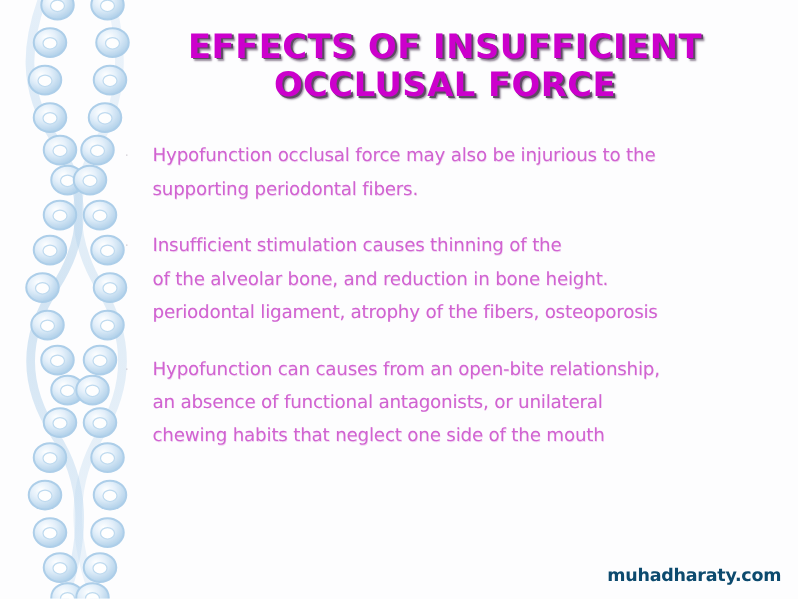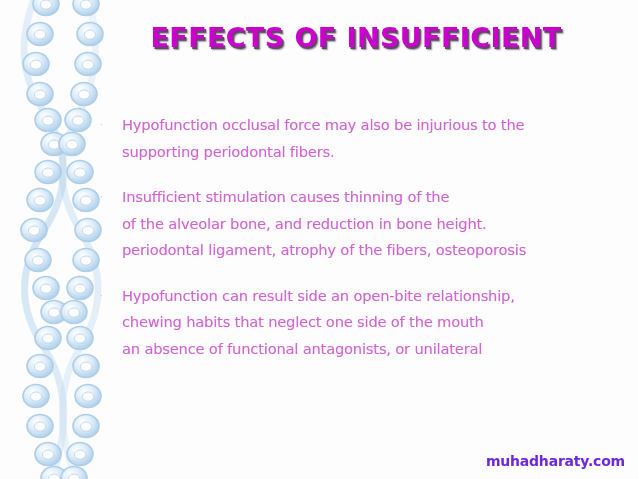--- a/index.html
+++ b/index.html
@@ -96,21 +96,21 @@
   .bullet-text .ln { display: block; white-space: nowrap; }
 
   
   .footer-watermark {
     position: absolute;
     right: 13px;
     bottom: 10px;
     font-family: "DejaVu Sans", sans-serif;
     font-size: 14px;
     font-weight: bold;
-    color: #6d28d9;
+    color: #0c4a6e;
     letter-spacing: -0.2px;
   }
 </style>
 </head>
 <body>
 
 <div class="slide">
 
   <div class="dna-decor">
     <svg viewBox="0 0 112 492" xmlns="http://www.w3.org/2000/svg" aria-hidden="true">
@@ -200,20 +200,21 @@
         <use href="#ringNode" x="48" y="460"></use>  
           <use href="#ringNode" x="80" y="460"></use>
         <use href="#ringNode" x="54" y="484"></use>  
           <use href="#ringNode" x="74" y="484"></use>
       </g>
     </svg>
   </div>
 
   <div class="title-block">
     <div class="title-line">EFFECTS OF INSUFFICIENT</div>
+    <div class="title-line">OCCLUSAL FORCE</div>
   </div>
 
   <div class="body-block">
 
     <div class="bullet-row">
       <div class="bullet-marker">·</div>
       <div class="bullet-text">
         <span class="ln">Hypofunction occlusal force may also be injurious to the</span>
         <span class="ln">supporting periodontal fibers.</span>
       </div>
@@ -224,23 +225,23 @@
       <div class="bullet-text">
         <span class="ln">Insufficient stimulation causes thinning of the</span>
         <span class="ln">of the alveolar bone, and reduction in bone height.</span>
         <span class="ln">periodontal ligament, atrophy of the fibers, osteoporosis</span>
       </div>
     </div>
 
     <div class="bullet-row">
       <div class="bullet-marker">·</div>
       <div class="bullet-text">
-        <span class="ln">Hypofunction can result side an open-bite relationship,</span>
+        <span class="ln">Hypofunction can causes from an open-bite relationship,</span>
+        <span class="ln">an absence of functional antagonists, or unilateral</span>
         <span class="ln">chewing habits that neglect one side of the mouth</span>
-        <span class="ln">an absence of functional antagonists, or unilateral</span>
       </div>
     </div>
 
   </div>
 
   <div class="footer-watermark">muhadharaty.com</div>
 
 </div>
 
 </body></html>

